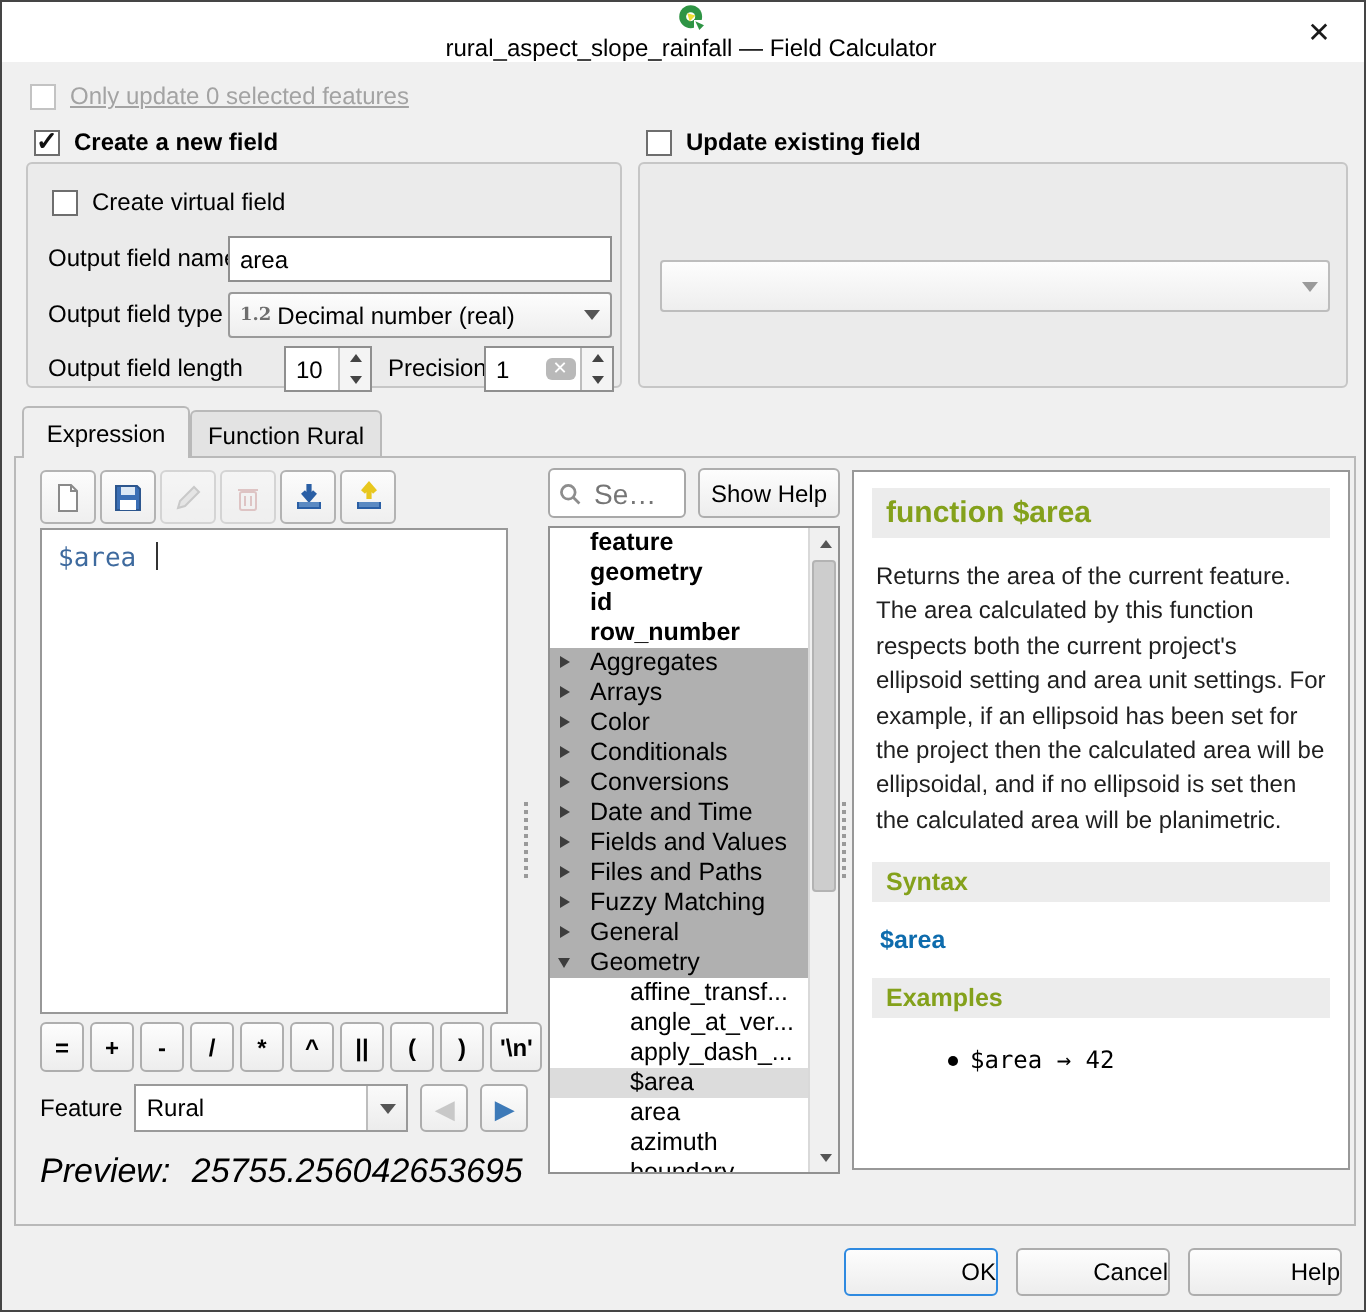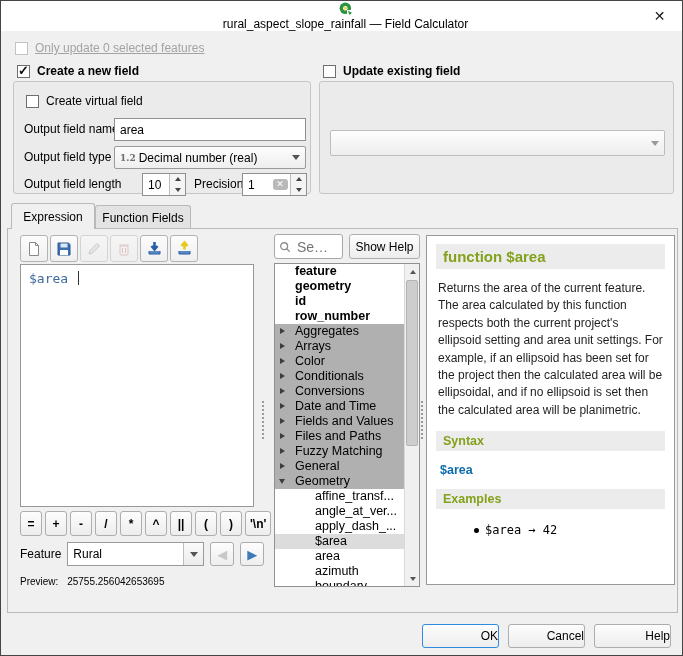--- a/index.html
+++ b/index.html
@@ -70,21 +70,21 @@
   .feature-row{position:absolute;left:12px;top:313px;display:flex;align-items:center;gap:6px;}
   .feature-combo{position:relative;width:137px;height:24px;border:1px solid #9a9a9a;background:#fff;display:flex;align-items:center;}
   .feature-combo .txt{padding-left:5px;}
   .feature-combo .arrowzone{margin-left:auto;width:20px;height:100%;background:linear-gradient(#fafafa,#ececec);
     border-left:1px solid #bdbdbd;display:flex;align-items:center;justify-content:center;}
   .navbtn{width:24px;height:24px;border:1px solid #adadad;border-radius:3px;background:linear-gradient(#fdfdfd,#eeeeee);
     display:flex;align-items:center;justify-content:center;font-size:13px;cursor:pointer;}
   .navbtn.disabled{color:#c8c8c8;cursor:default;}
   .navbtn.next{color:#3d7ab8;}
 
-  .preview-row{position:absolute;left:12px;top:347px;font-size:10px;}
+  .preview-row{position:absolute;left:12px;top:347px;font-size:17px;font-style:italic;}
 
   
   .searchbox{position:absolute;left:266px;top:5px;width:69px;height:25px;border:1px solid #a8a8a8;border-radius:3px;
     background:#fff;display:flex;align-items:center;padding:0 4px;gap:4px;}
   .searchbox input{border:none;outline:none;width:36px;font-family:"Liberation Sans",sans-serif;font-size:14px;color:#0369a1;background:transparent;}
   .showhelp{position:absolute;left:341px;top:5px;width:71px;height:25px;border:1px solid #aeaeae;border-radius:3px;
     background:linear-gradient(#fdfdfd,#ededed);font-size:12px;display:flex;align-items:center;justify-content:center;cursor:pointer;}
 
   .tree{position:absolute;left:266px;top:34px;width:146px;height:324px;border:1px solid #919191;background:#fff;overflow:hidden;}
   .tree-rows{position:absolute;left:0;top:0;right:15px;bottom:0;overflow:hidden;}
@@ -203,21 +203,21 @@
       <span class="arrowzone">
           <span class="arrow"></span>
         </span>
     </div>
   </div>
 
   <div class="tab active" style="left:10px;top:202px;width:84px;height:26px;z-index:2;">
     <span>Expression</span>
   </div>
   <div class="tab inactive" style="left:94px;top:204px;width:96px;height:24px;">
-    <span>Function Fields</span>
+    <span>Function Rural</span>
   </div>
 
   <div class="panel">
 
     <div class="toolbar">
       <div class="tbtn">
         <svg width="16" height="16" viewBox="0 0 16 16">
           <path d="M3.5 1.5 h6 l3 3 v10 h-9 z" fill="#ffffff" stroke="#8a8a8a"></path>
           <path d="M9.5 1.5 v3 h3" fill="none" stroke="#8a8a8a"></path>
         </svg>

